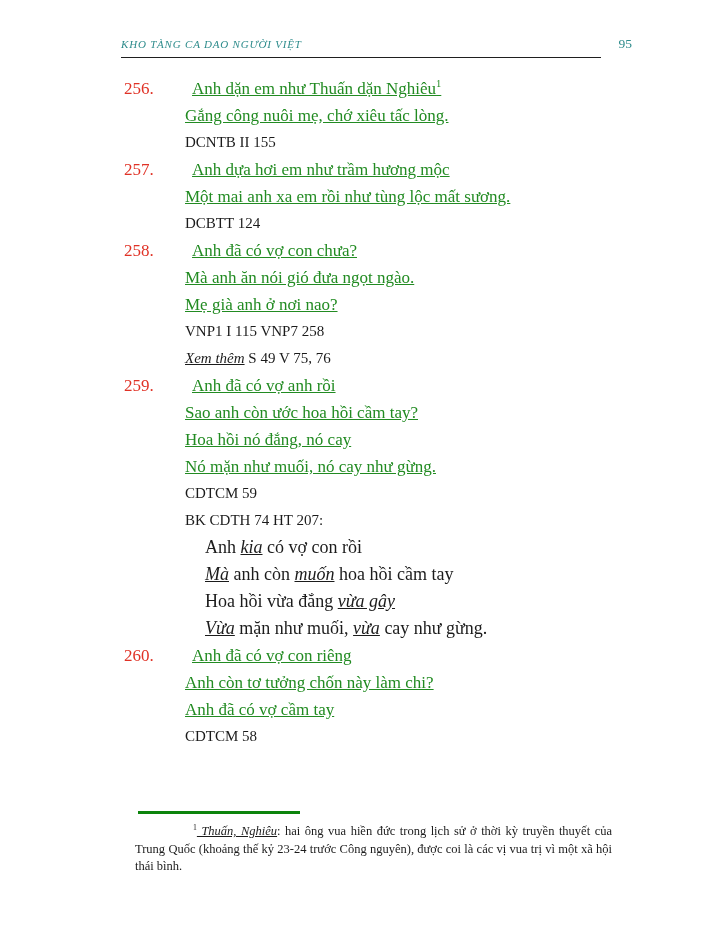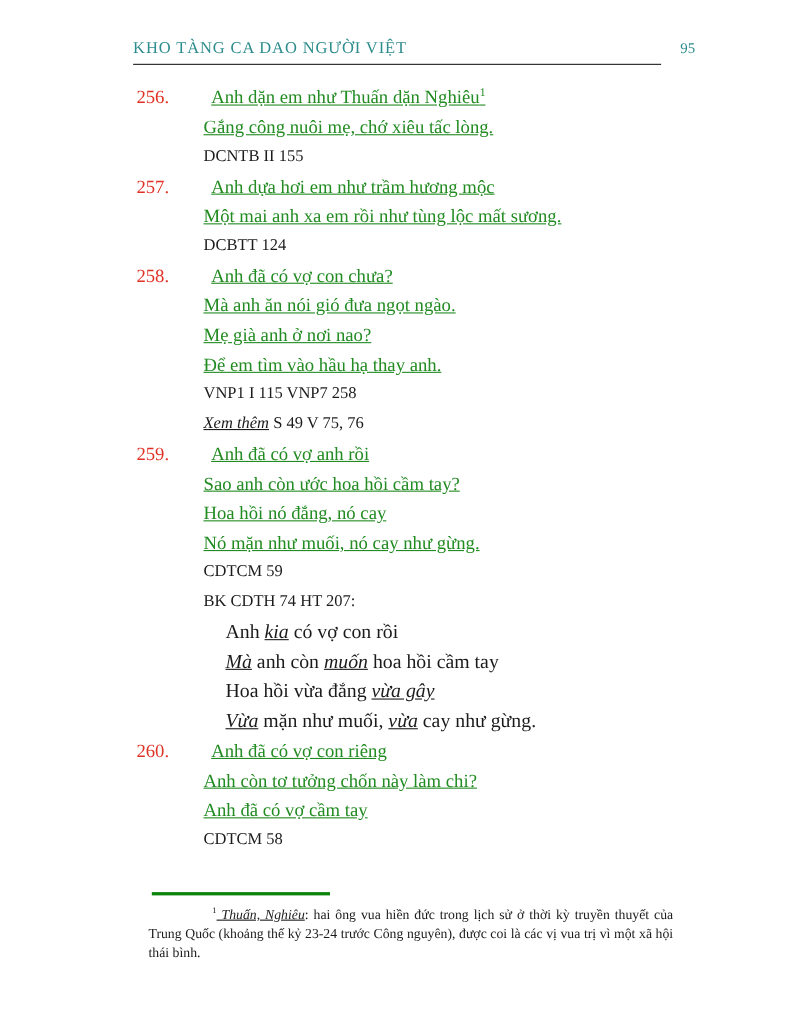--- a/index.html
+++ b/index.html
@@ -12,23 +12,24 @@
     font-family: "Liberation Serif", "DejaVu Serif", serif;
     color: var(--text-black, #1b1b1b);
     overflow: hidden;
   }
 
   
   .header { position: absolute; top: 36px; left: 121px; width: 511px; }
   .header-row { display: flex; justify-content: space-between; align-items: baseline; }
   .book-title {
     color: var(--header-teal, #2e8c8c);
-    font-size: 15px;
+    font-size: 11px;
     letter-spacing: 0.8px;
     white-space: nowrap;
+    font-style: italic;
   }
   .page-number { color: var(--header-teal, #2e8c8c); font-size: 13.5px; }
   .header-rule {
     width: 480px; height: 0;
     border-top: 1.6px solid #1f1f1f;
     margin-top: 5px;
   }
 
   
   .content { position: absolute; top: 75px; left: 121px; width: 522px; }
@@ -87,21 +88,20 @@
         <div class="entry-number">257.</div>
         <div class="line verse first"><span>Anh dựa hơi em như trầm hương mộc</span></div>
         <div class="line verse"><span>Một mai anh xa em rồi như tùng lộc mất sương.</span></div>
         <div class="line ref"><span>DCBTT 124</span></div>
       </div>
       <div class="entry">
         <div class="entry-number">258.</div>
         <div class="line verse first"><span>Anh đã có vợ con chưa?</span></div>
         <div class="line verse"><span>Mà anh ăn nói gió đưa ngọt ngào.</span></div>
         <div class="line verse"><span>Mẹ già anh ở nơi nao?</span></div>
-        <div class="line verse"><span>Để em tìm vào hầu hạ thay anh.</span></div>
         <div class="line ref"><span>VNP1 I 115 VNP7 258</span></div>
         <div class="line ref"><span class="italic">Xem thêm</span><span> S 49 V 75, 76</span></div>
       </div>
       <div class="entry">
         <div class="entry-number">259.</div>
         <div class="line verse first"><span>Anh đã có vợ anh rồi</span></div>
         <div class="line verse"><span>Sao anh còn ước hoa hồi cầm tay?</span></div>
         <div class="line verse"><span>Hoa hồi nó đắng, nó cay</span></div>
         <div class="line verse"><span>Nó mặn như muối, nó cay như gừng.</span></div>
         <div class="line ref"><span>CDTCM 59</span></div>

